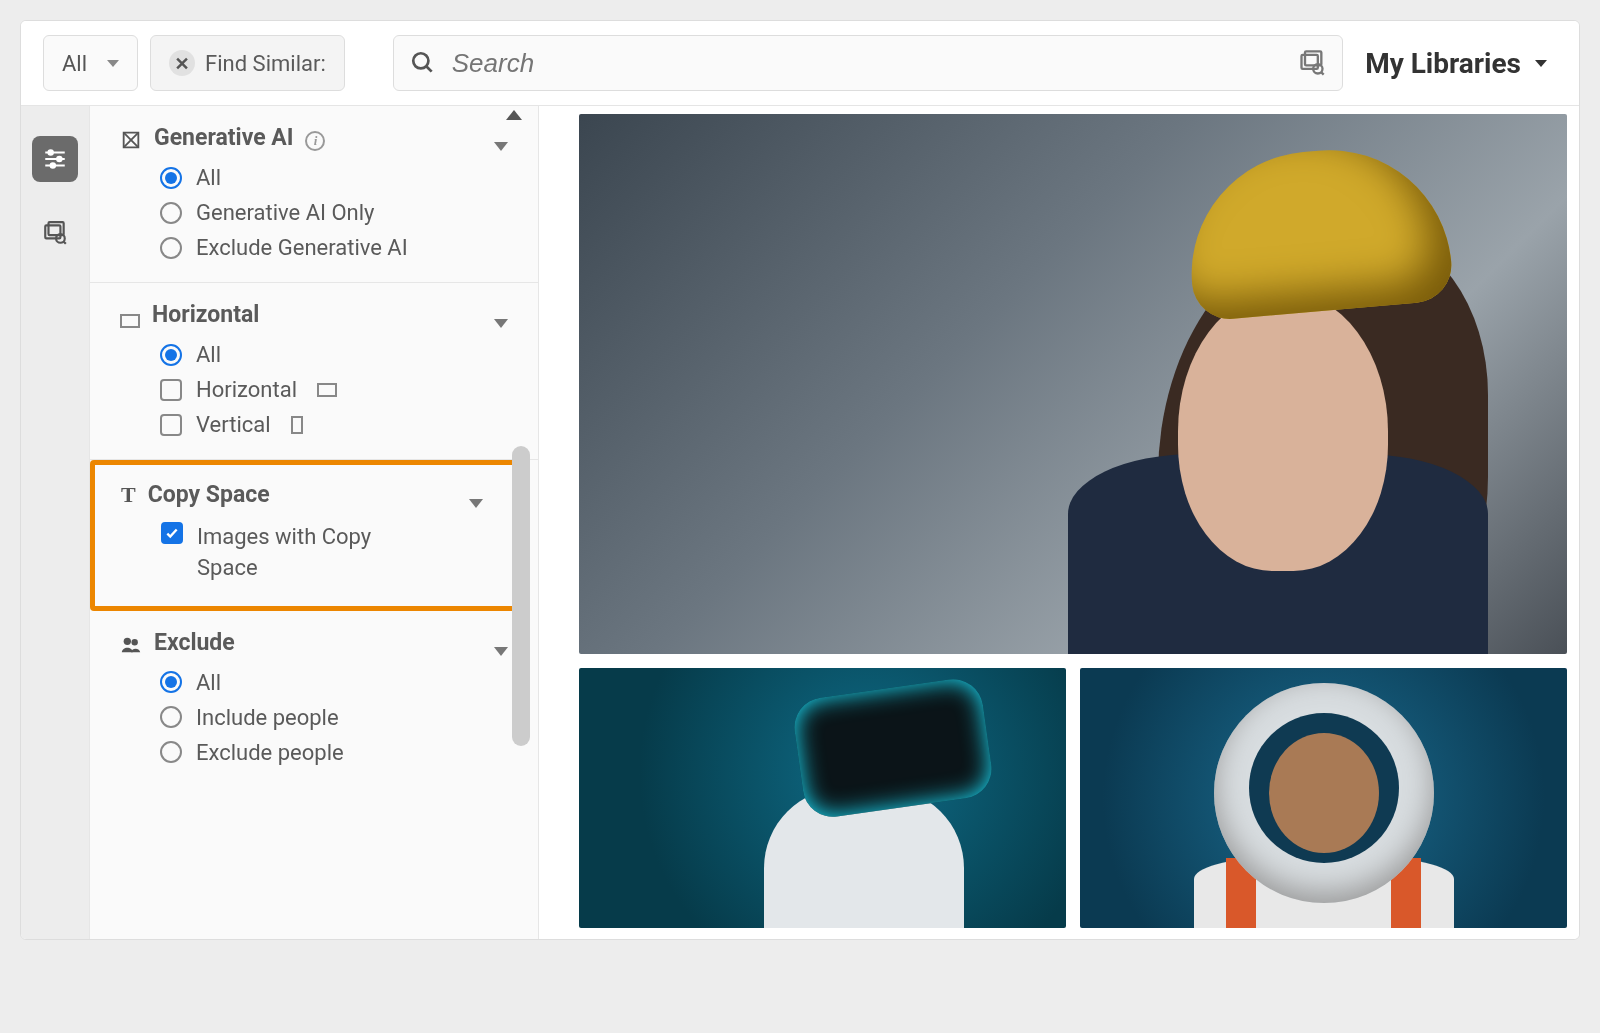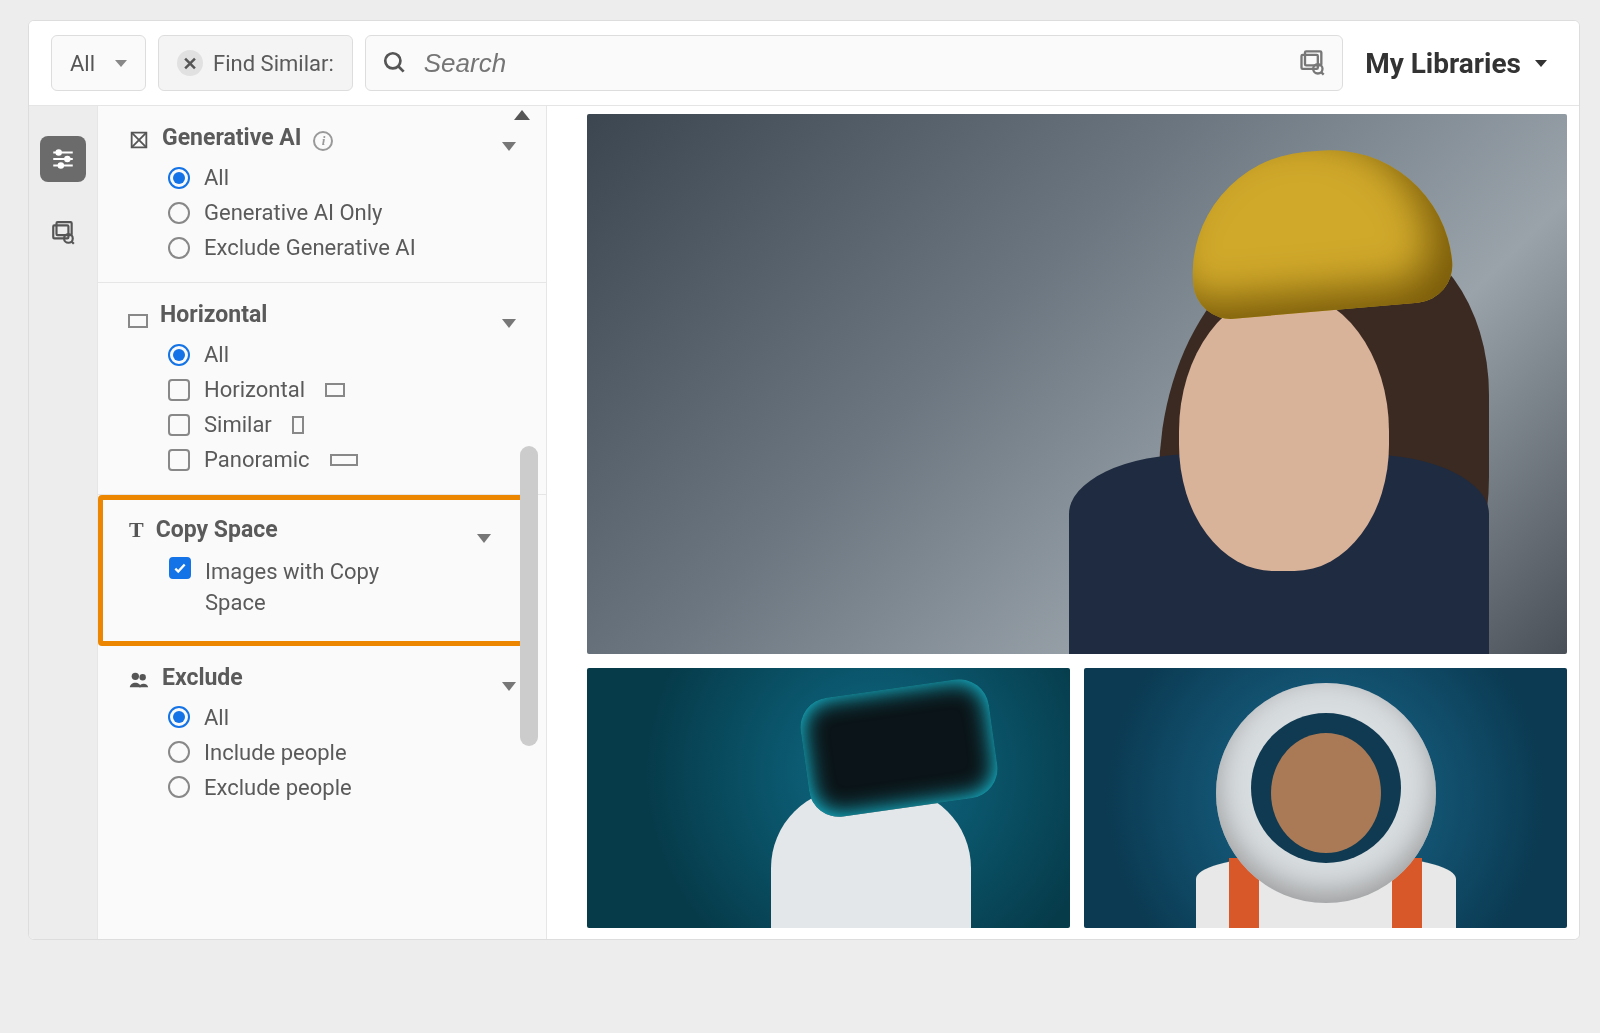--- a/index.html
+++ b/index.html
@@ -1,25 +1,25 @@
 <!DOCTYPE html>
 <html><head>
 <meta charset="utf-8">
 <style>
   * { box-sizing: border-box; margin: 0; padding: 0; }
   html,body{ width:1600px; height:1033px; font-family: -apple-system, "Segoe UI", Roboto, Helvetica, Arial, sans-serif; background:#ededed; color:#3b3b3b;}
-  .outer{padding:20px 20px 0 28px;}
+  .outer{padding:20px 20px 0 20px;}
   .frame{background:#fff;border:1px solid #ddd;border-radius:6px;overflow:hidden;height:920px;display:flex;flex-direction:column;}
   
   .topbar{display:flex;align-items:center;gap:12px;padding:14px 22px;border-bottom:1px solid #e5e5e5;background:#fff;}
   .dd{display:flex;align-items:center;gap:20px;border:1px solid #ddd;border-radius:6px;background:#fafafa;height:56px;padding:0 18px;font-size:22px;color:#555;cursor:pointer;}
   .chev{width:0;height:0;border-left:6px solid transparent;border-right:6px solid transparent;border-top:7px solid #888;}
   .chip{display:flex;align-items:center;gap:10px;border:1px solid #ddd;border-radius:6px;background:#f4f4f4;height:56px;padding:0 18px;font-size:22px;color:#5a5a5a;}
   .chip .xcirc{width:26px;height:26px;border-radius:50%;background:#e1e1e1;display:flex;align-items:center;justify-content:center;color:#555;font-weight:bold;font-size:18px;}
-  .searchwrap{flex:1;display:flex;align-items:center;border:1px solid #ddd;border-radius:6px;background:#fafafa;height:56px;padding:0 16px;gap:16px;}
+  .searchwrap{flex:1;display:flex;align-items:center;border:1px solid #ddd;border-radius:6px;background:#fafafa;height:56px;padding:0 16px;gap:16px;margin-left:36px;}
   .searchwrap input{flex:1;border:none;outline:none;background:transparent;font-size:26px;font-style:italic;color:#999;}
   .mylib{display:flex;align-items:center;gap:14px;font-size:28px;font-weight:700;color:#333;cursor:pointer;padding:0 10px;}
   .mylib .chev{border-top-color:#333;}
   
   .body{flex:1;display:flex;overflow:hidden;}
   .rail{width:68px;background:#ededed;display:flex;flex-direction:column;align-items:center;padding-top:30px;gap:28px;}
   .railbtn{width:46px;height:46px;border-radius:8px;display:flex;align-items:center;justify-content:center;cursor:pointer;}
   .railbtn.active{background:#6b6b6b;color:#fff;}
   .filters{width:450px;background:#fafafa;border-right:1px solid #e6e6e6;position:relative;overflow:hidden;border-left:1px solid #e6e6e6;}
   .filters::after{content:"";position:absolute;right:0;top:10px;width:12px;height:14px;}
@@ -167,27 +167,22 @@
                 <span class="radio sel"></span>
                 <span>All</span>
               </div>
             <div class="opt">
                 <span class="chk"></span>
                 <span>Horizontal</span>
                 <span class="orienticon oi-h"></span>
               </div>
             <div class="opt">
                 <span class="chk"></span>
-                <span>Similar</span>
+                <span>Vertical</span>
                 <span class="orienticon oi-v"></span>
-              </div>
-            <div class="opt">
-                <span class="chk"></span>
-                <span>Panoramic</span>
-                <span class="orienticon oi-p"></span>
               </div>
           </div>
         </div>
 
         <div class="section highlight">
           <div class="sechead">
             <span class="ticon">T</span>
             <span>Copy Space</span>
             <span class="chev2"></span>
           </div>

